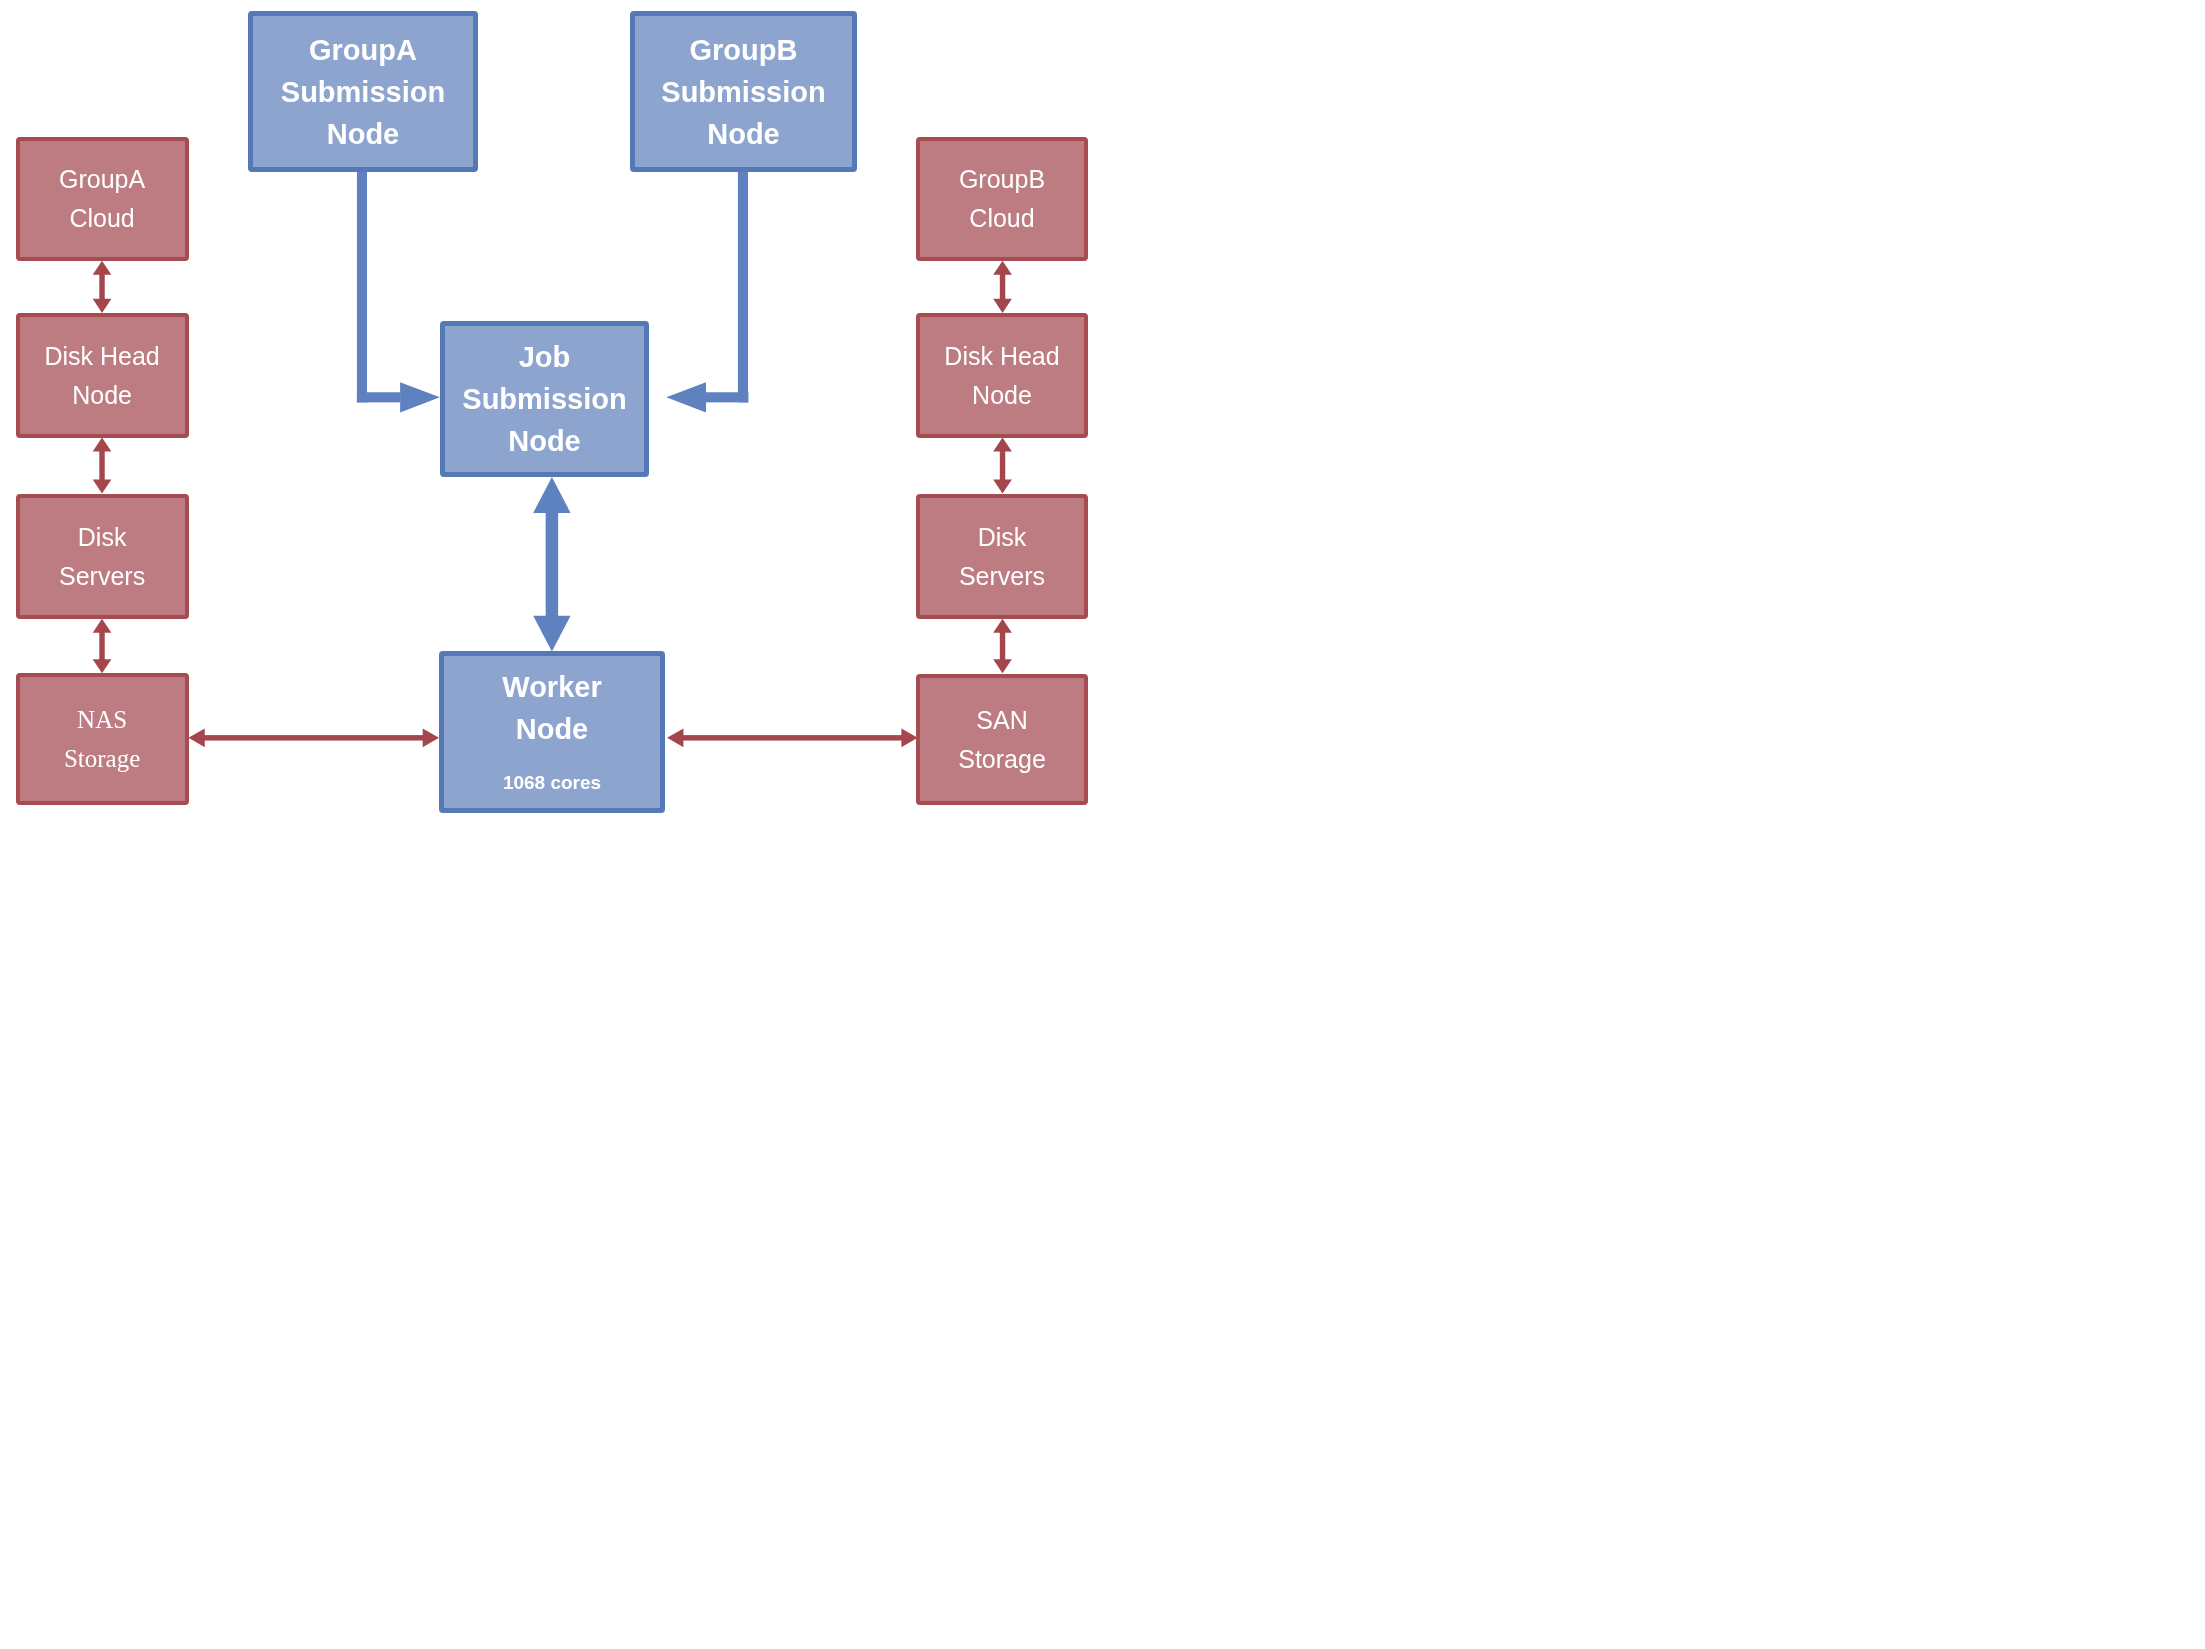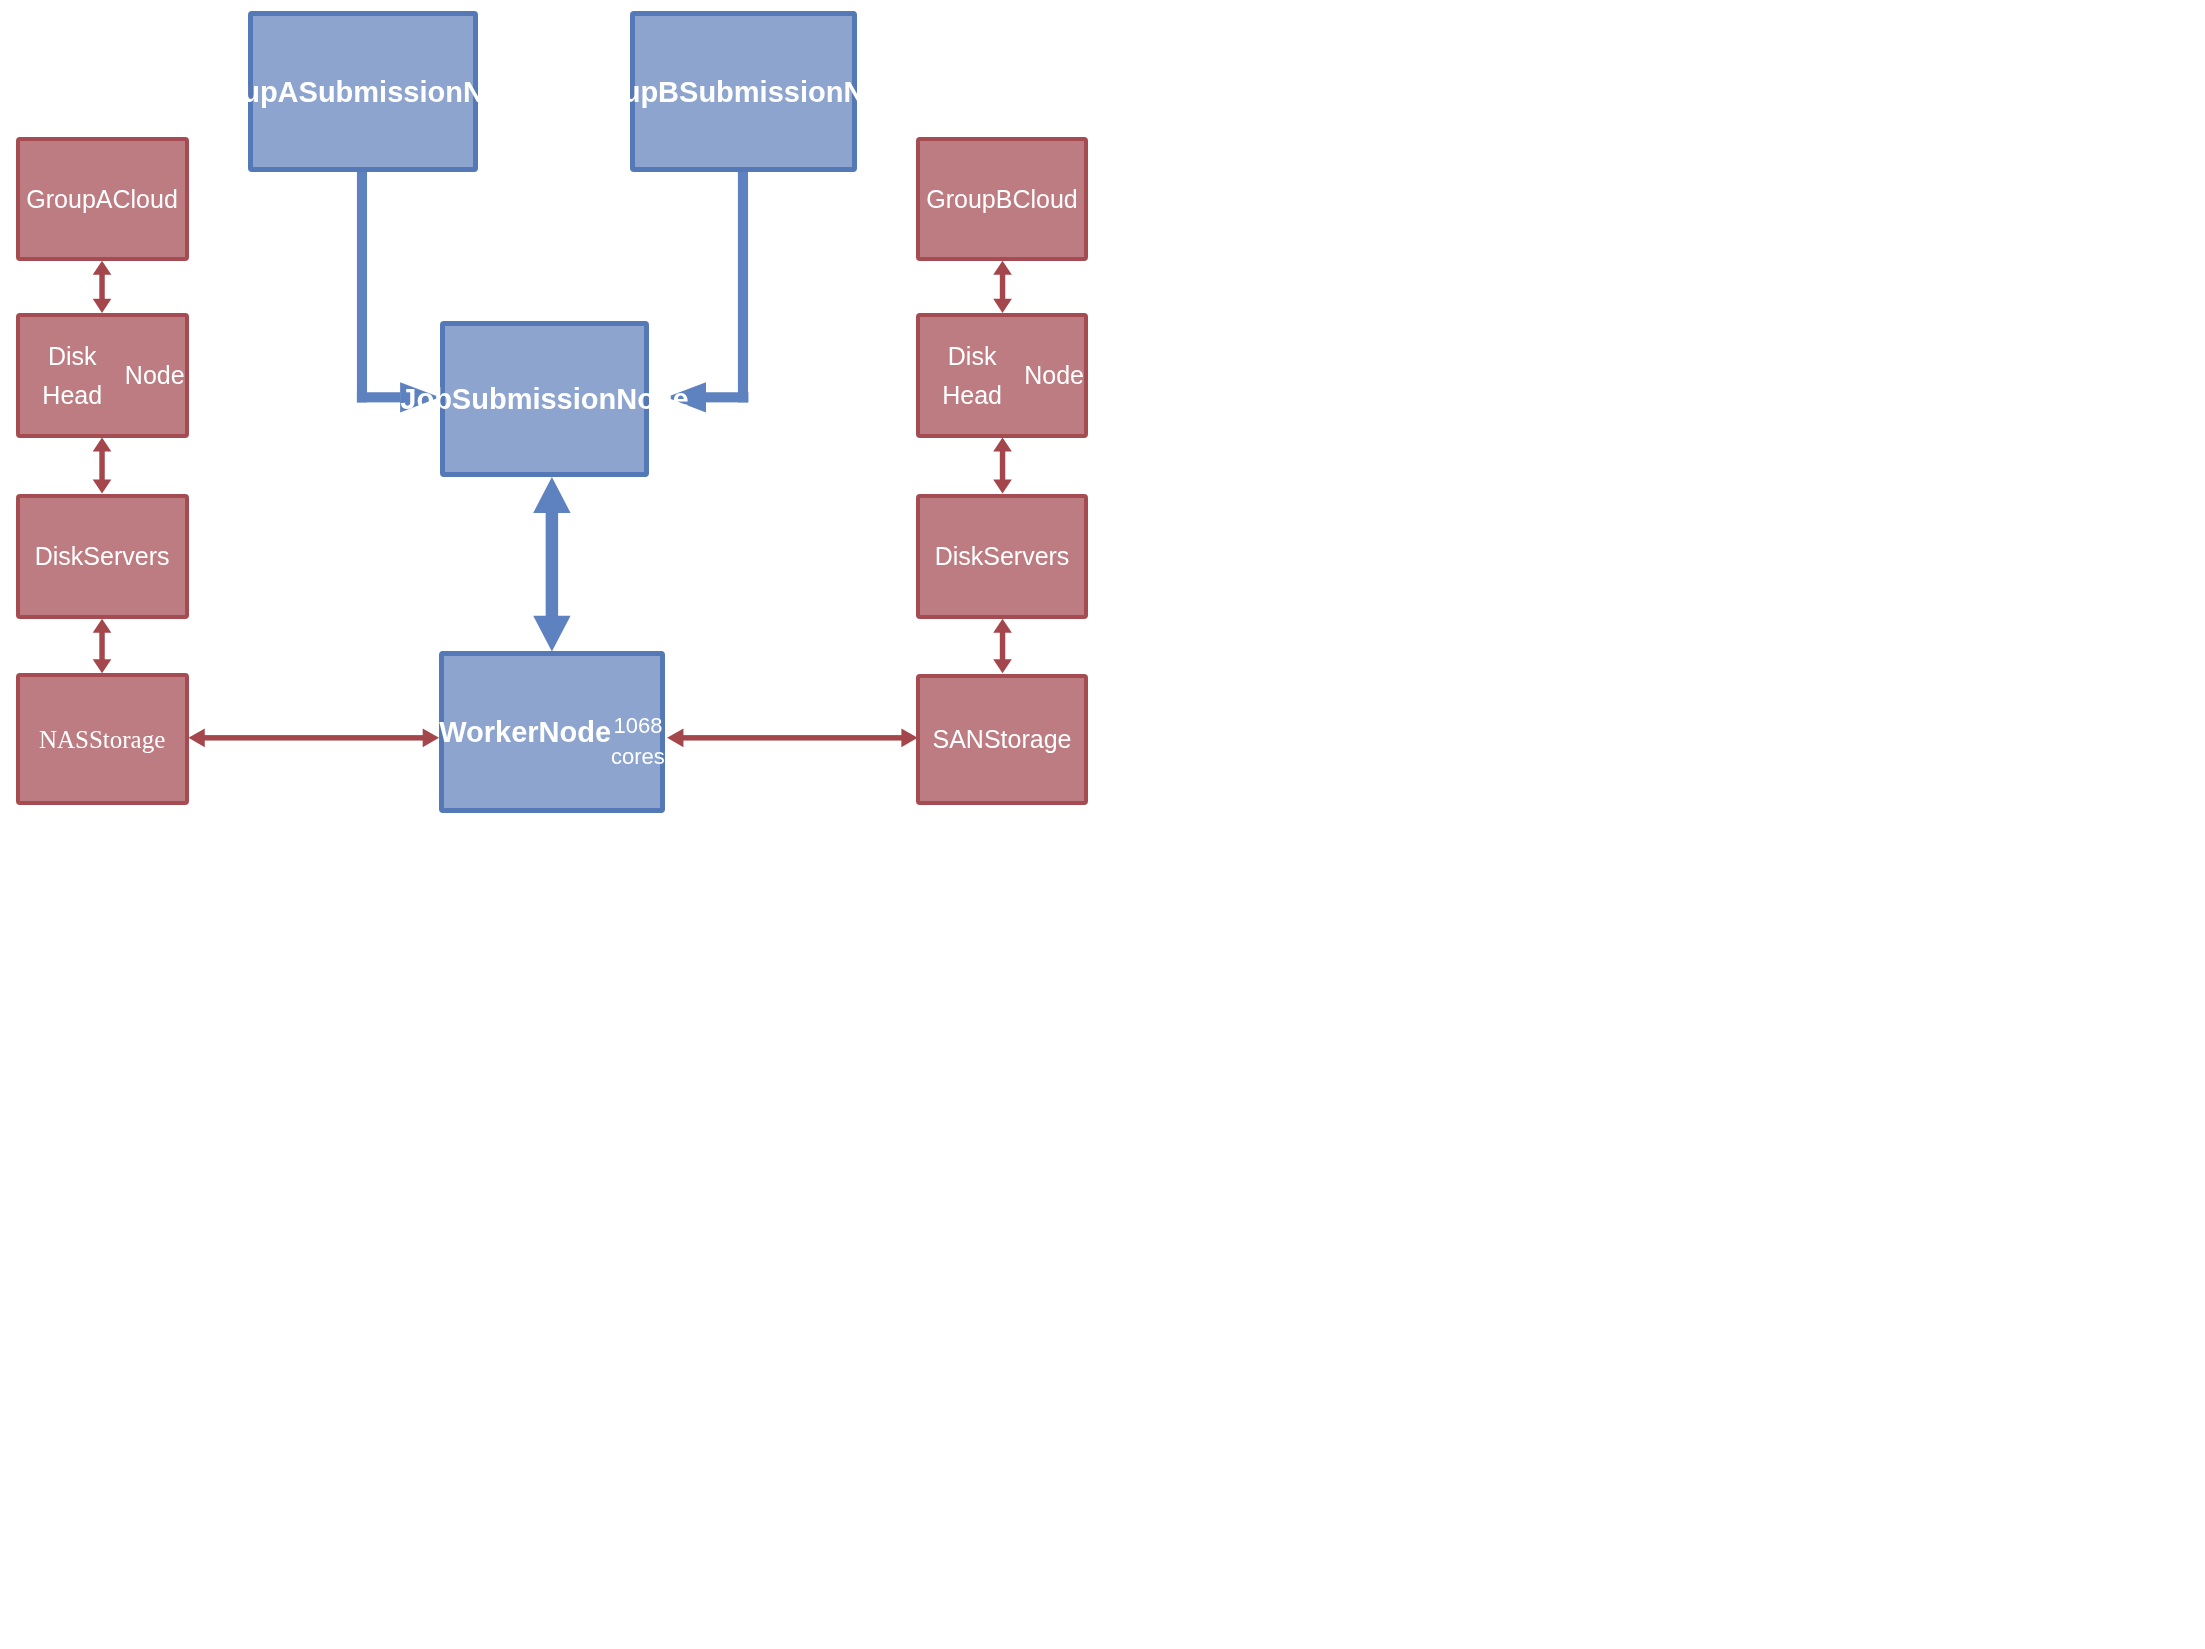--- a/index.html
+++ b/index.html
@@ -11,32 +11,32 @@
   .canvas {
     position:relative; width:1103px; height:825px; background:var(--bg);
     font-family:"Liberation Sans", sans-serif; overflow:hidden;
   }
   svg.arrow-layer { position:absolute; left:0; top:0; width:1103px; height:825px; }
   .shape-blue { fill:var(--blue-arrow); }
   .shape-red  { fill:var(--red-arrow); }
 
   .node {
     position:absolute; box-sizing:border-box;
-    display:flex; align-items:center; justify-content:center;
+    display:flex; flex-direction:column; align-items:center; justify-content:center;
     color:var(--text-color); text-align:center; border-radius:3.9px;
   }
   .node-blue {
     background:var(--blue-fill); border:5.4px solid var(--blue-border);
     font-weight:bold; font-size:29px; line-height:42px;
   }
   .node-red {
     background:var(--red-fill); border:4.7px solid var(--red-border);
     font-weight:normal; font-size:25px; line-height:39px;
   }
-  .node .sub { font-weight:normal; font-size:22px; line-height:31px; margin-top:17px; }
+  .node .sub { font-weight:bold; font-size:19px; line-height:31px; margin-top:17px; }
 
   
   #groupa-sub  { left:248px;  top:11px;  width:230px; height:161px; }
   #groupb-sub  { left:630px;  top:11px;  width:227px; height:161px; }
   #job-mgmt    { left:440px;  top:321px; width:209px; height:156px; }
   #worker      { left:439px;  top:651px; width:226px; height:162px; }
 
   #groupa-cloud   { left:15.6px; top:137px; width:173px; height:124px; }
   #disk-head-a    { left:15.6px; top:313px; width:173px; height:125px; }
   #disk-servers-a { left:15.6px; top:494px; width:173px; height:125px; }

